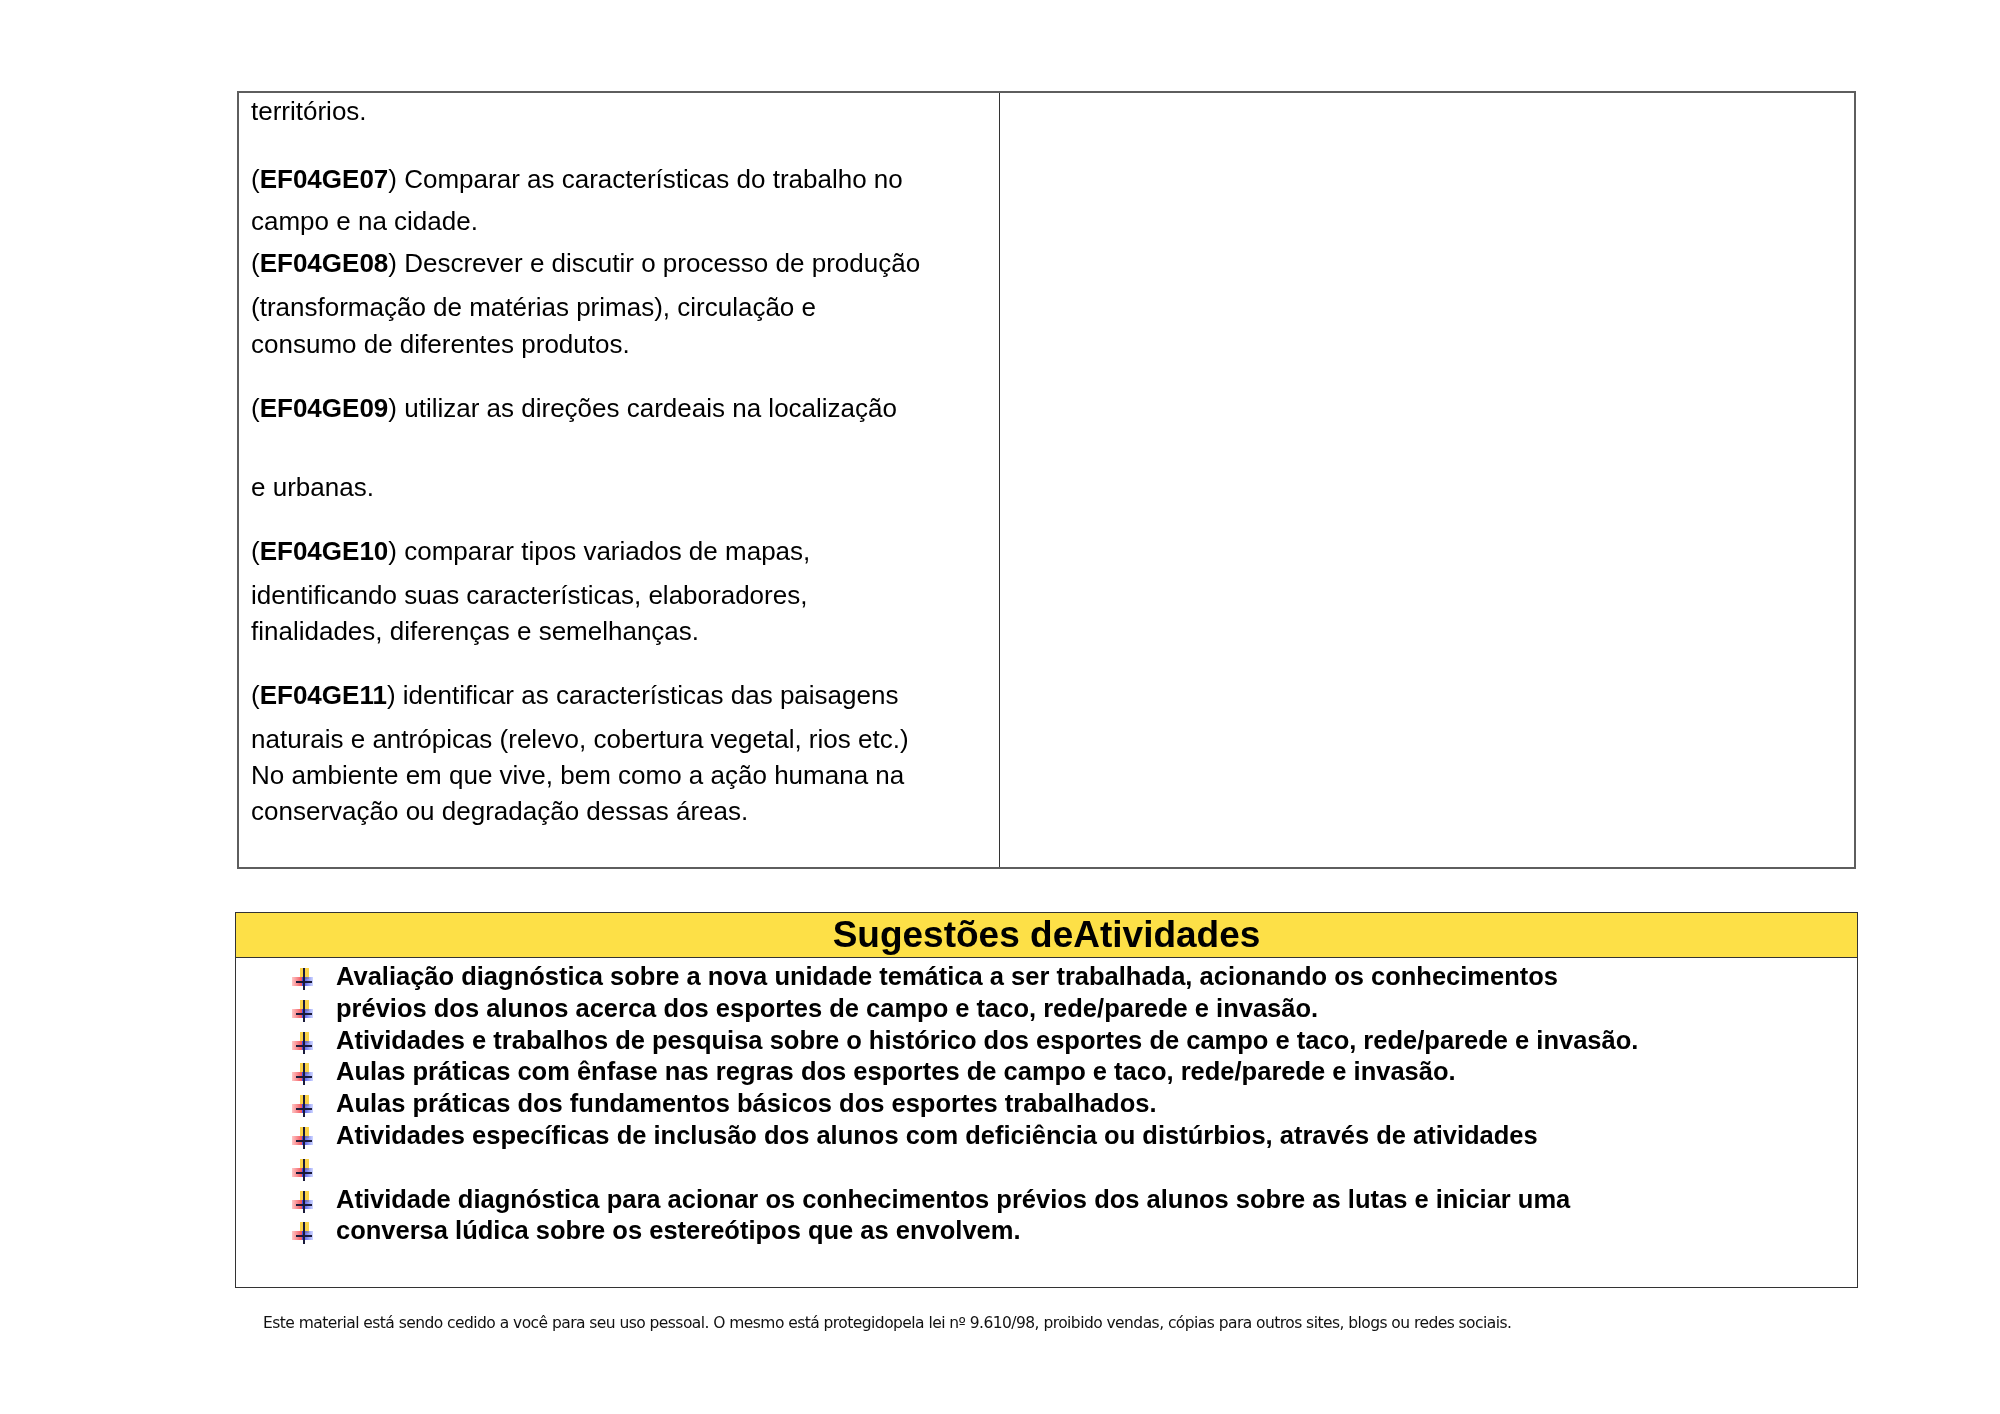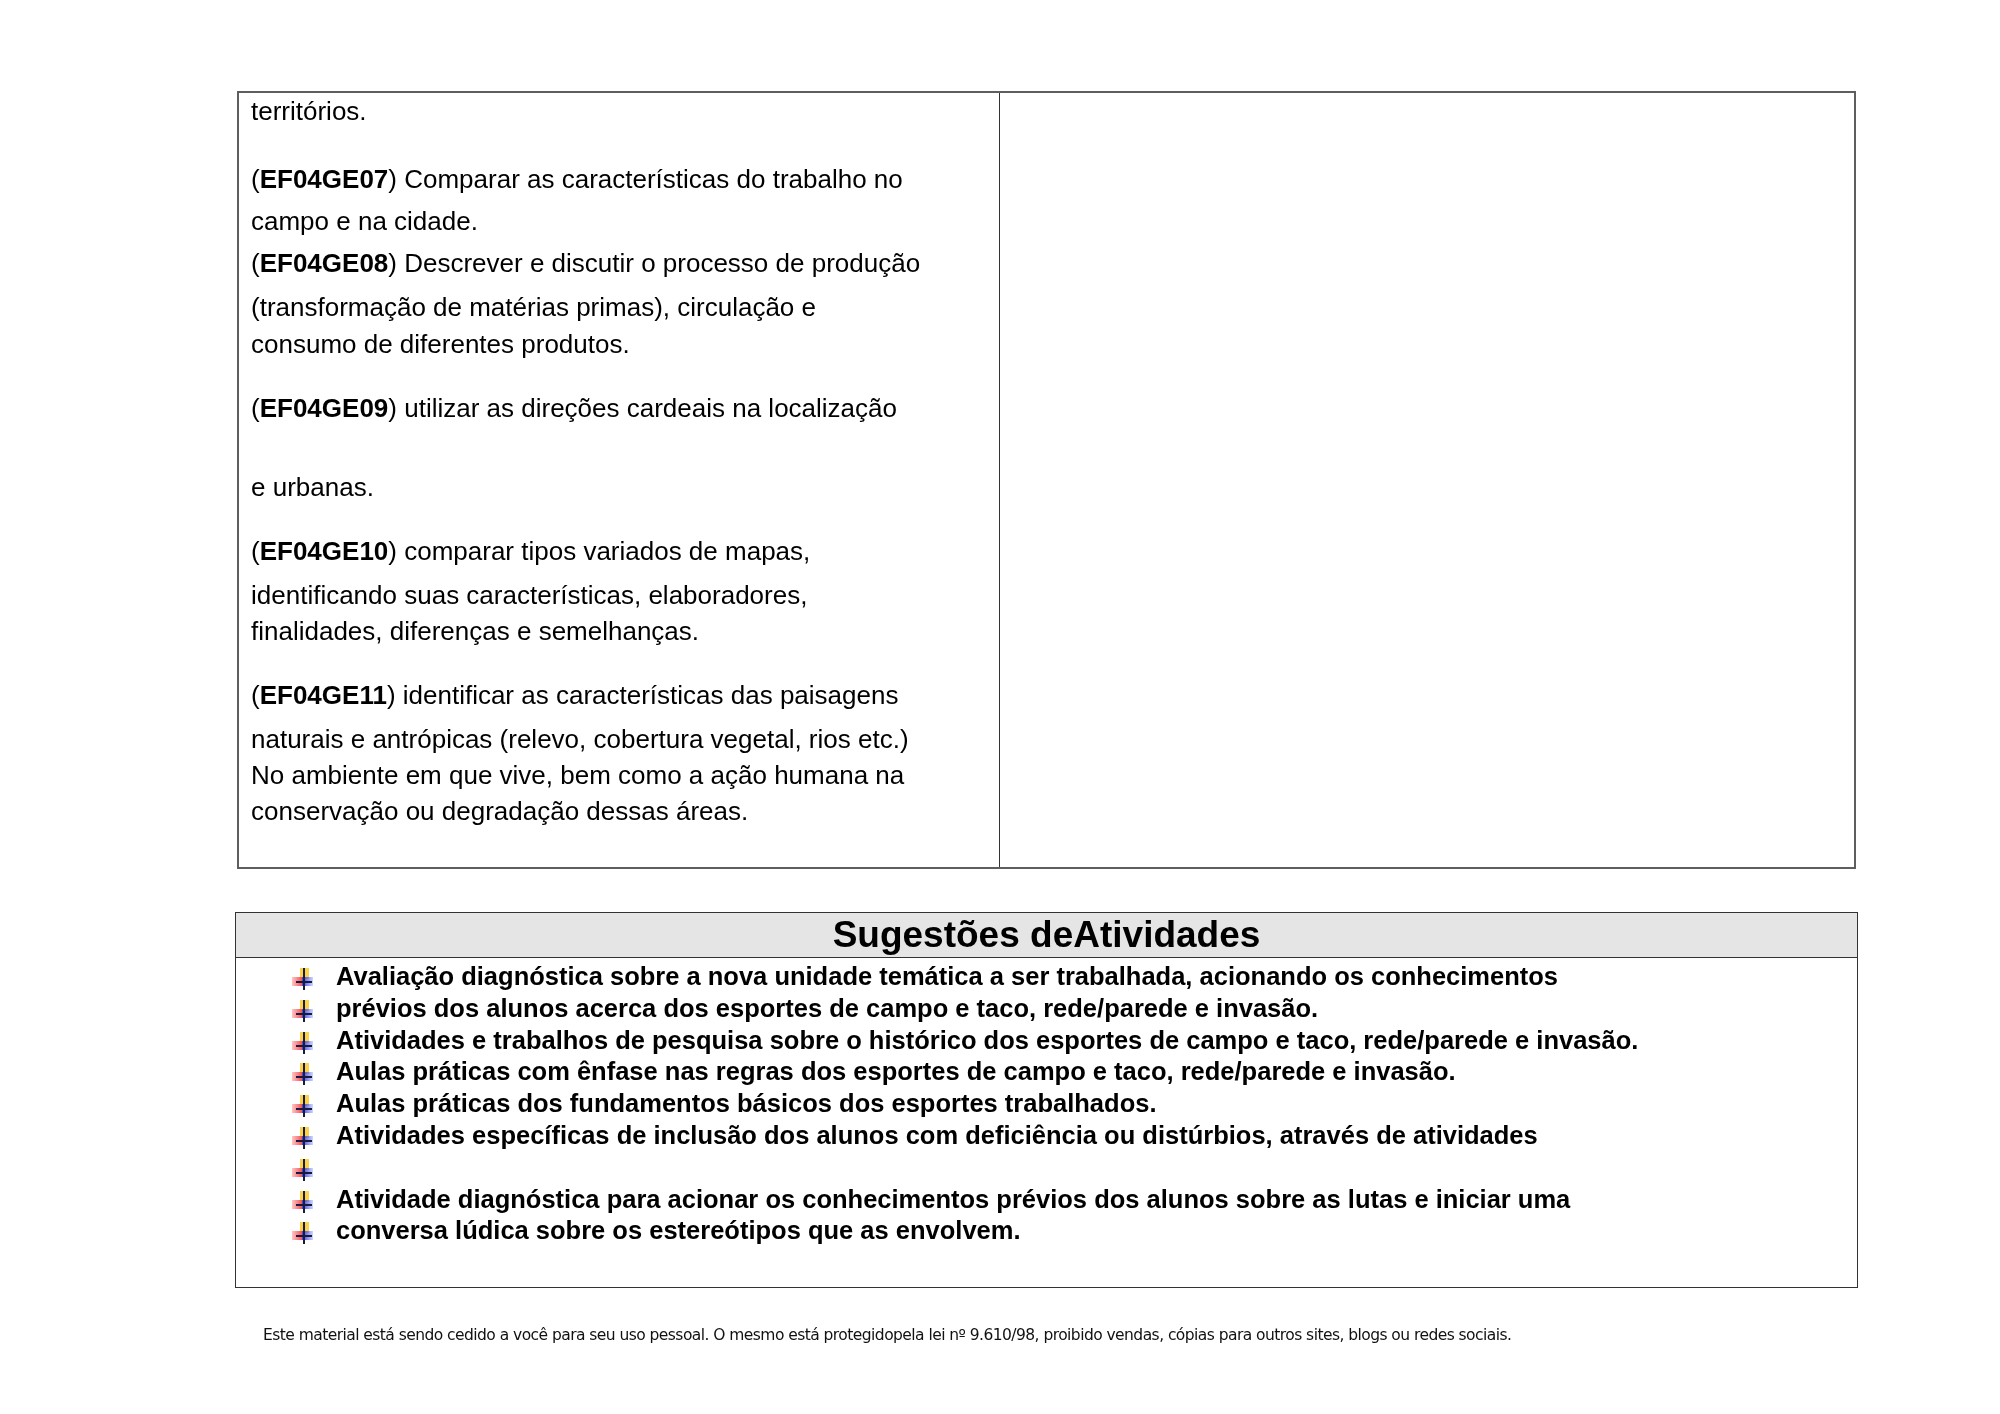--- a/index.html
+++ b/index.html
@@ -67,21 +67,21 @@
       height: 376px;
       border: 1.5px solid #333333;
       box-sizing: border-box;
     }
     .activities-header {
       position: absolute;
       left: 0;
       right: 0;
       top: 0;
       height: 45px;
-      background: #e5e5e5;
+      background: #fde047;
       border-bottom: 1.5px solid #333333;
       box-sizing: border-box;
       text-align: center;
       font-size: 37px;
       line-height: 44px;
       font-weight: bold;
       white-space: nowrap;
     }
     .activity-list {
       position: absolute;
@@ -133,21 +133,20 @@
     .footer-note {
       position: absolute;
       left: 263px;
       top: 1312px;
       font-family: "DejaVu Sans", sans-serif;
       font-size: 15.5px;
       line-height: 22px;
       white-space: nowrap;
       letter-spacing: -0.55px;
       color: #111111;
-      margin-top: 12px;
     }
   </style>
 </head>
 <body>
 
 <div class="top-table">
   <div class="col-left">
 
     <div class="line" style="top:18px">territórios.</div>
 

